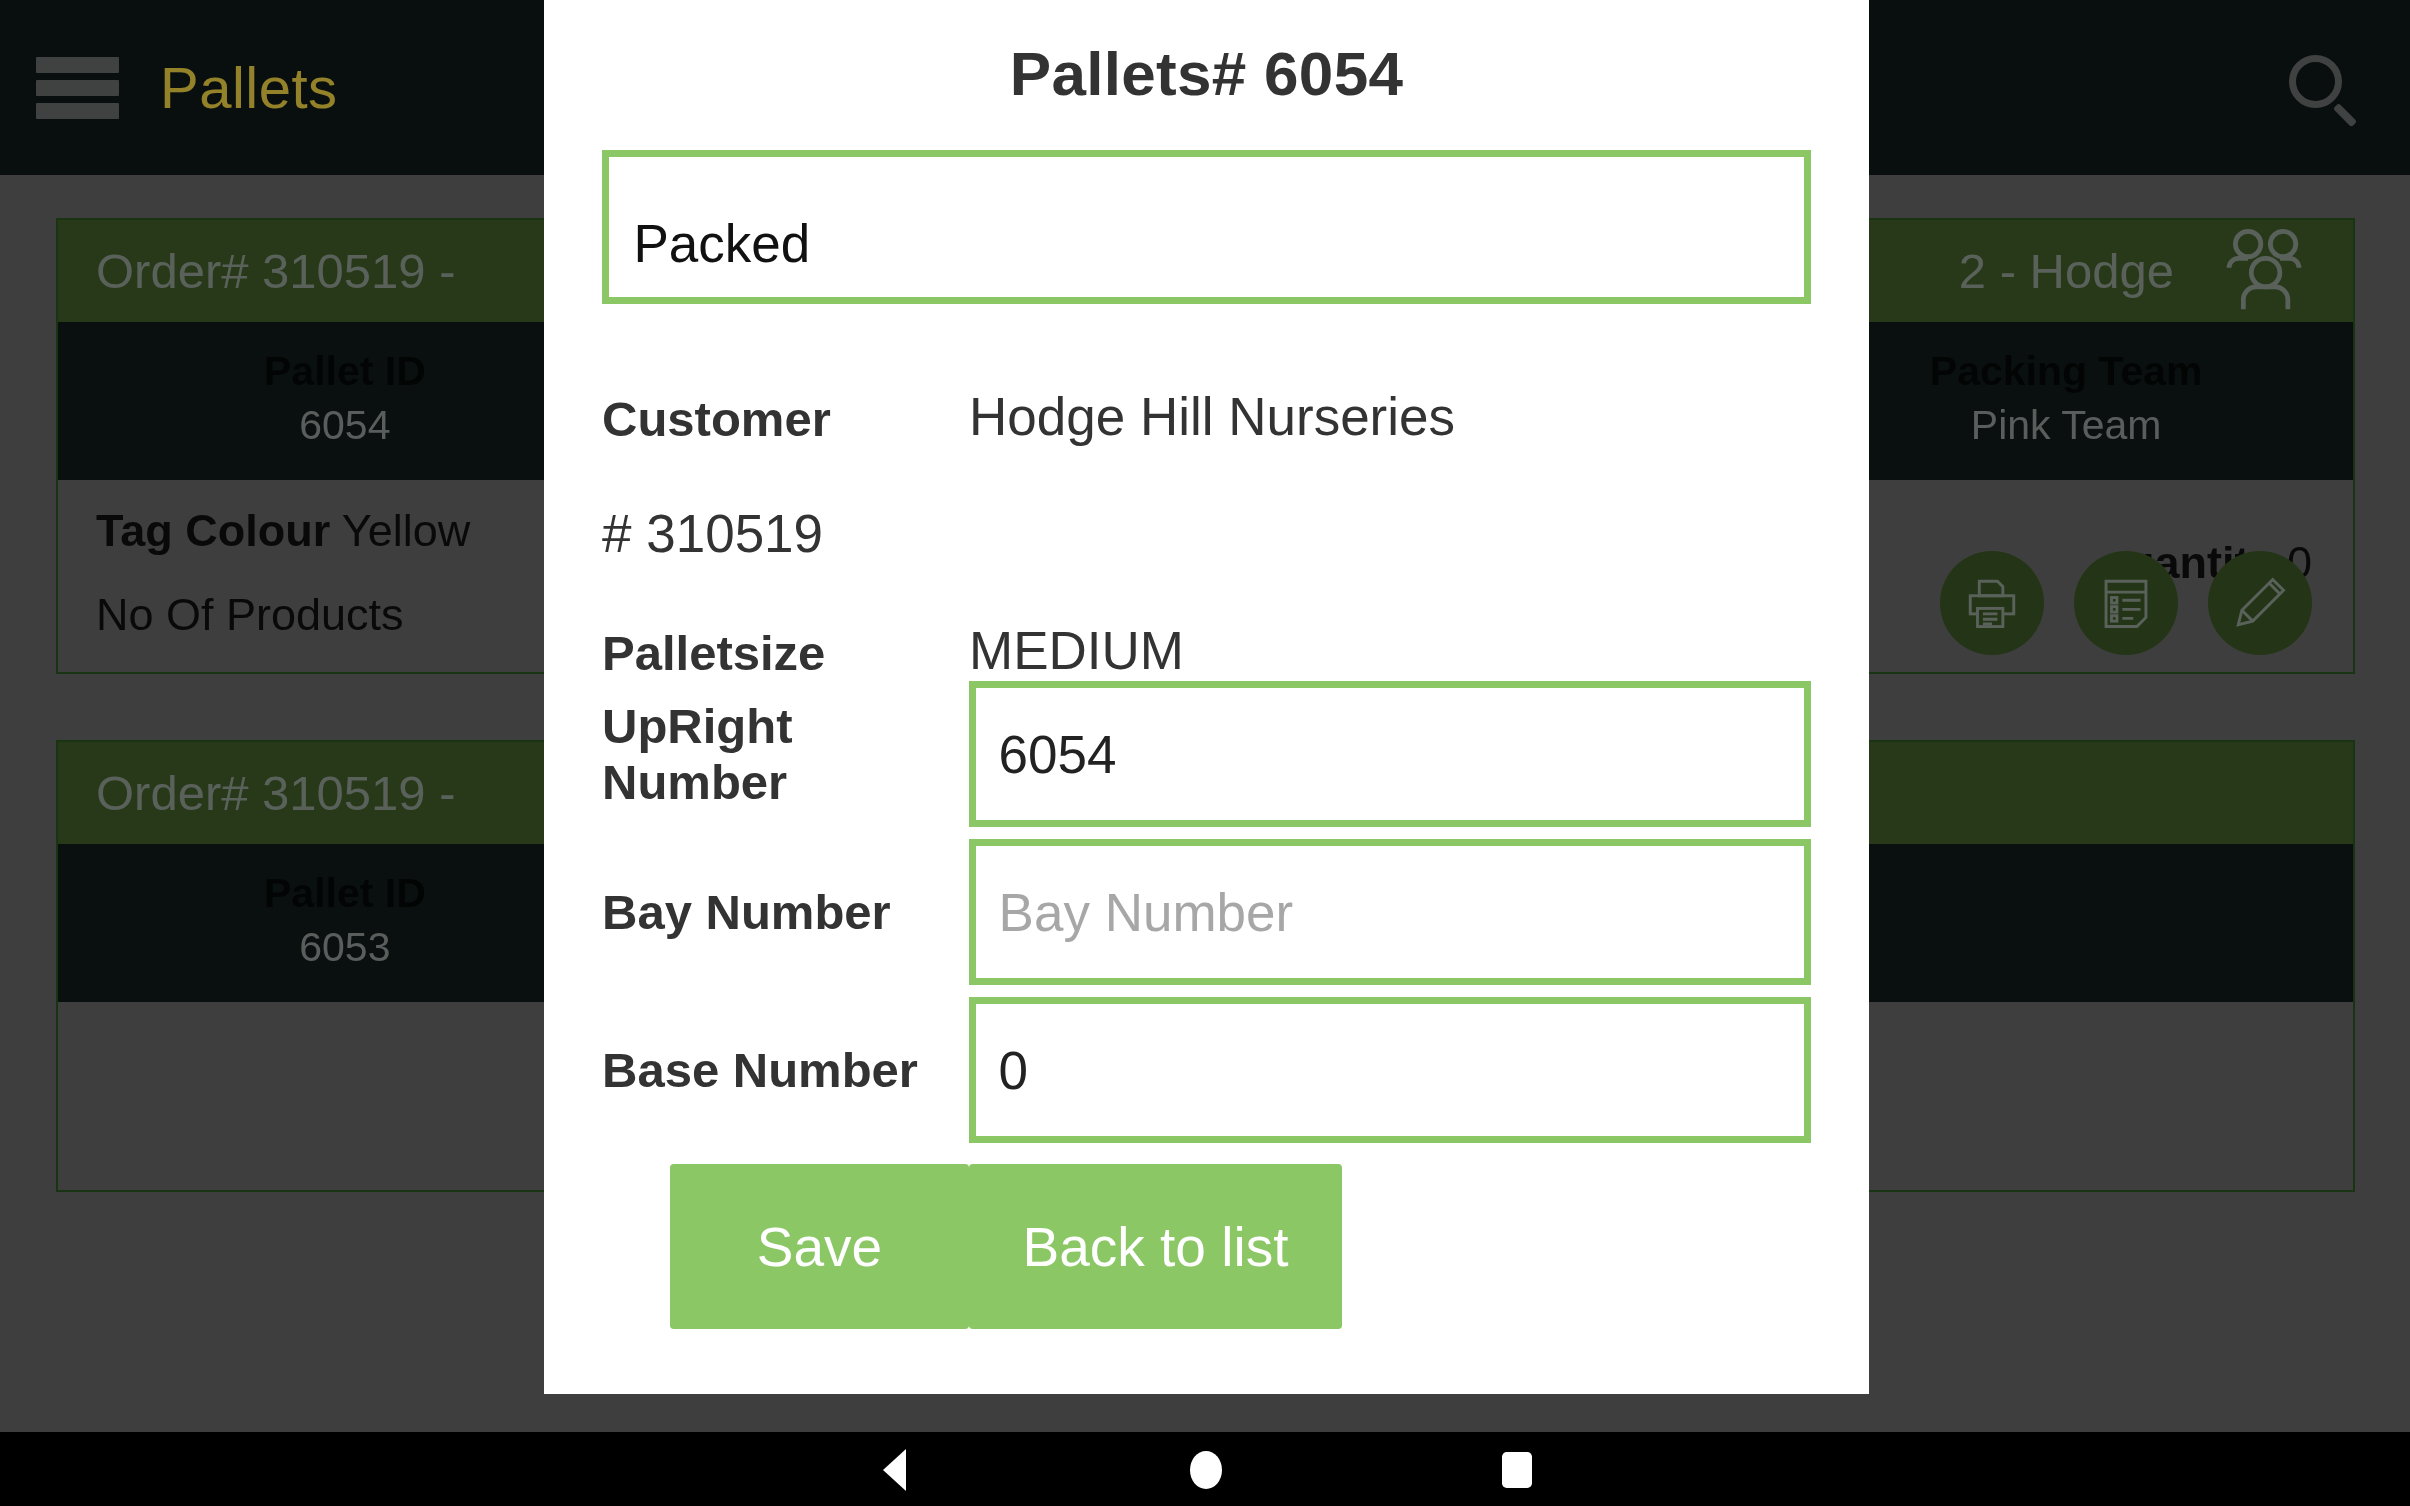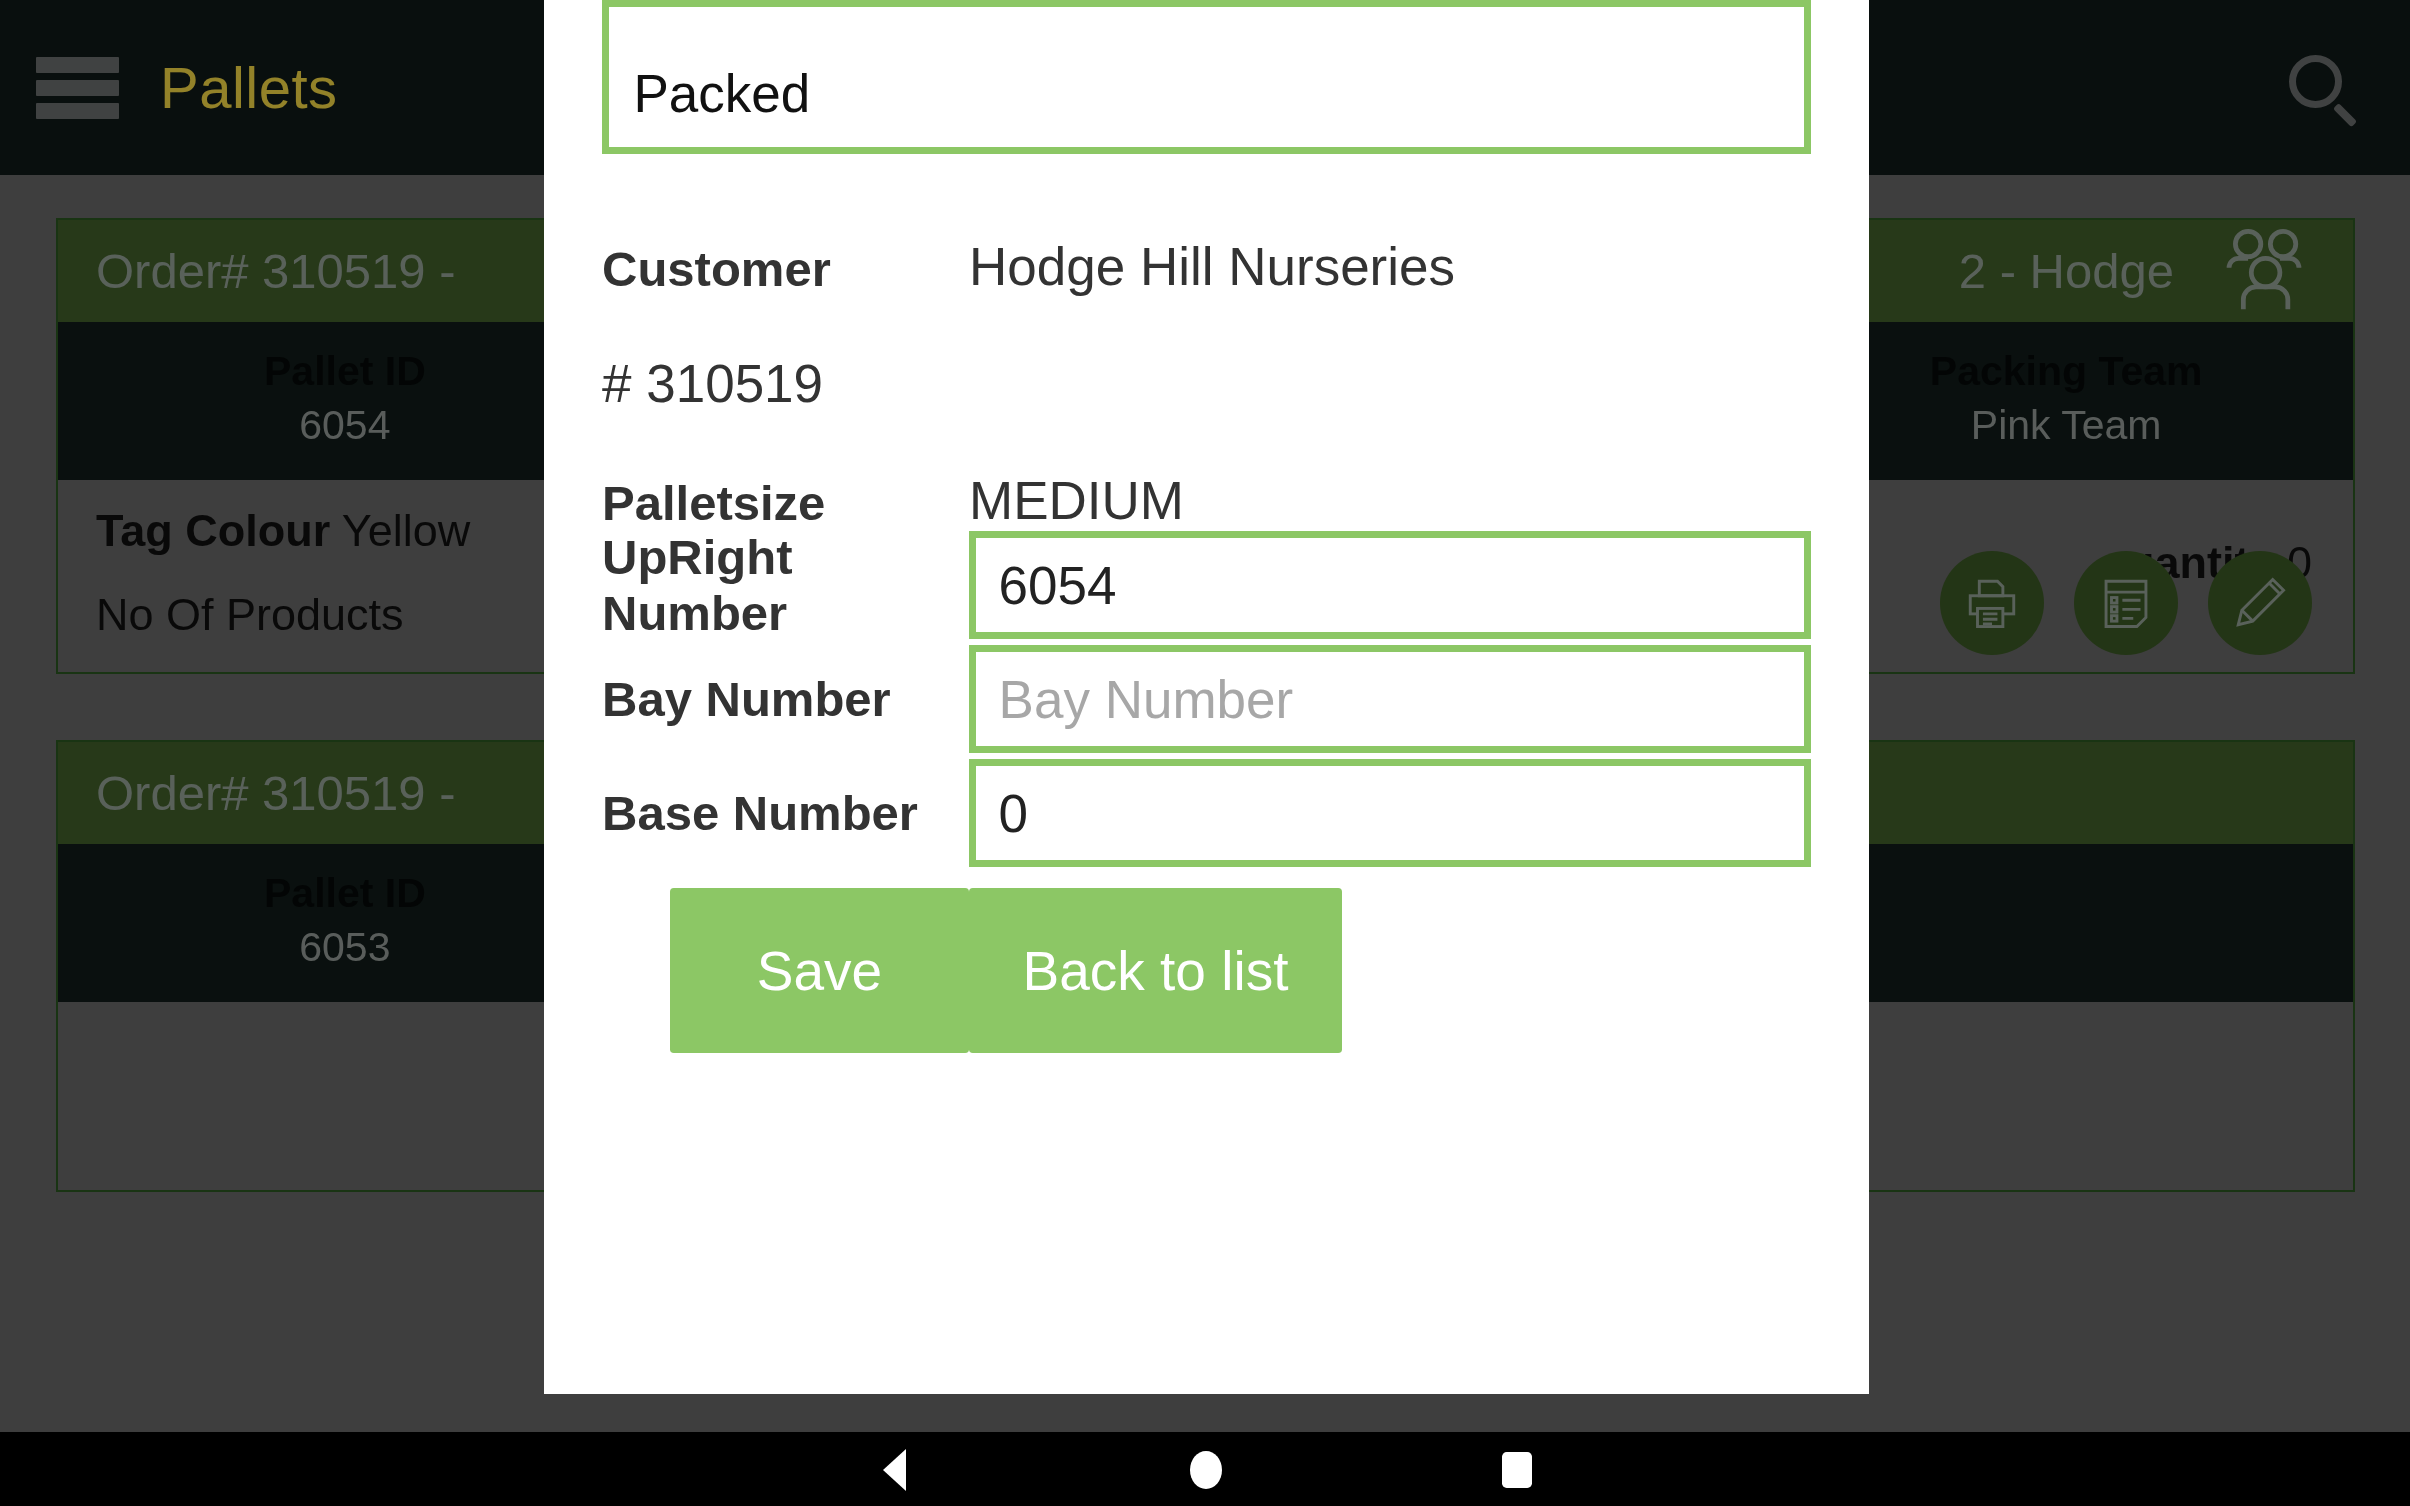--- a/index.html
+++ b/index.html
@@ -67,21 +67,21 @@
     border:7.5px solid #8cc765; height:154px; display:flex; align-items:center;
     padding:0 24.5px; margin-bottom:26px;
   }
   .status-box .val { font-size:53px; color:#111;margin-top:32px; }
 
   .row { display:flex; align-items:center; }
   .row-label { width:367px; flex:none; font-size:49px; font-weight:bold; color:#333; }
   .row-value { font-size:53px; color:#333; white-space:nowrap; }
   .row-static { height:117px;align-items:flex-end; }
 
-  .row-input { height:108px; margin-bottom:6px; }
+  .row-input { height:146px; margin-bottom:12px; }
   .inp {
     flex:1; height:100%; border:7.5px solid #8cc765; background:#fff;
     display:flex; align-items:center; padding:0 22.6px;
     font-size:53px; color:#222;
   }
   .inp.placeholder { color:#a7a7a7; }
 
   .btn-row { display:flex; margin-top:21px; padding-left:68px; }
   .btn {
     background:#8cc765; color:#fff; font-size:55px;
@@ -212,20 +212,21 @@
         <div class="meta-strip"></div>
       </div>
 
     </div>
   </div>
 
   <div id="scrim"></div>
 
   <div id="dialog">
 
+    <div class="dlg-title">Pallets# 6054</div>
 
     <div class="status-box">
       <span class="val">Packed</span>
     </div>
 
     <div class="row row-static">
       <div class="row-label">Customer</div>
       <div class="row-value">Hodge Hill Nurseries</div>
     </div>
     <div class="row row-static">

